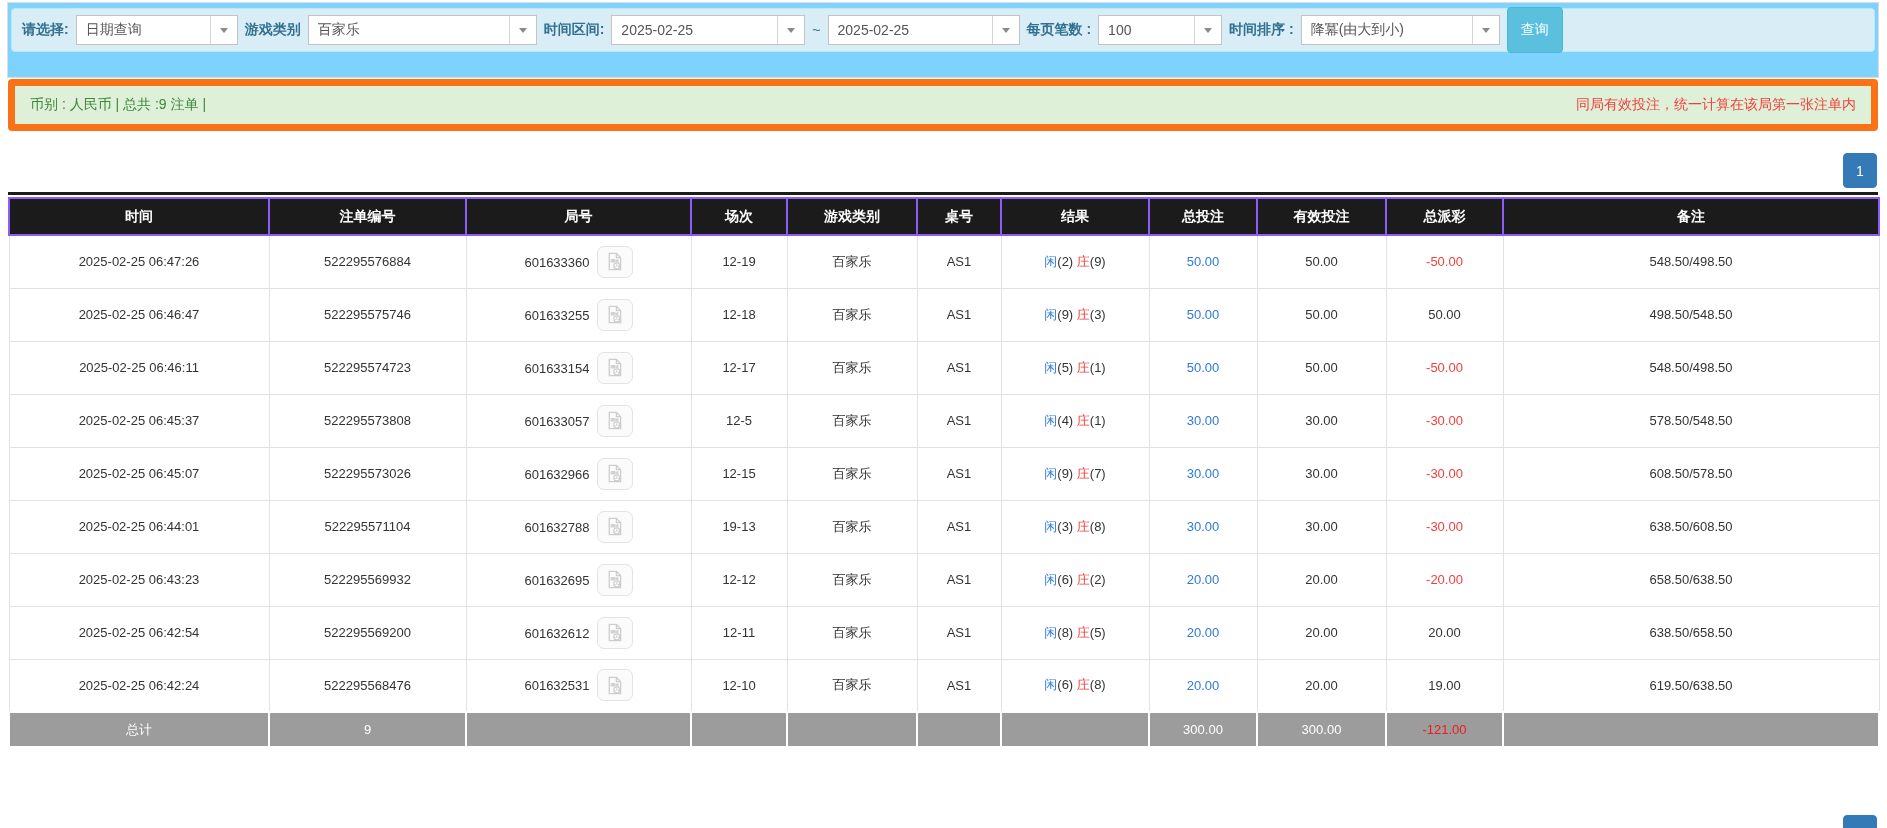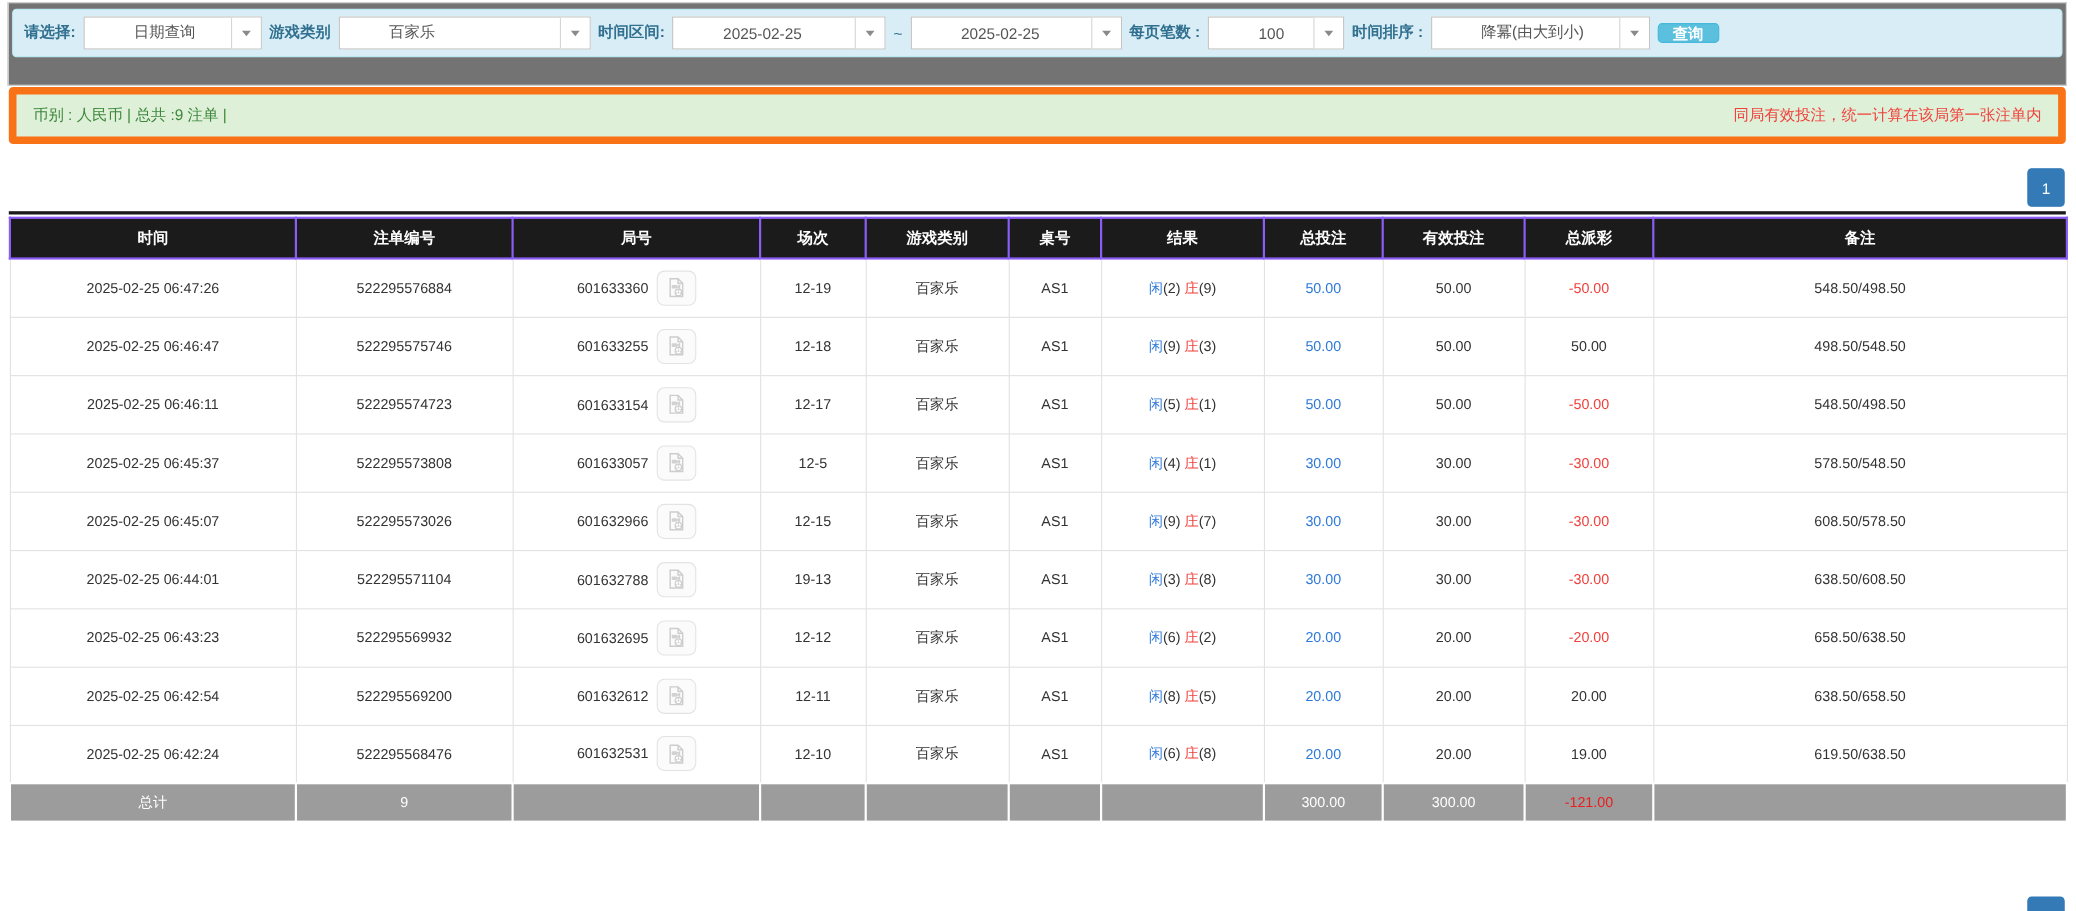--- a/index.html
+++ b/index.html
@@ -1,37 +1,37 @@
 <!DOCTYPE html>
 <html><head>
 <meta charset="utf-8">
 <style>
   * { box-sizing: border-box; margin: 0; padding: 0; }
   html,body { width:1887px; height:828px; overflow:hidden; background:#fff;
     font-family:"Liberation Sans","DejaVu Sans",sans-serif; }
 
   
   .form-panel { position:absolute; left:7px; top:2px; width:1872px; height:76px;
-    background:#737373; border:1px solid #ddd; }
+    background:#7dd3fc; border:1px solid #ddd; }
   .filter-bar { position:absolute; left:3px; top:5px; right:3px; height:44px;
     background:#d9edf7; border:1px solid #bce8f1; border-radius:4px;
     display:flex; align-items:center; gap:7px; padding:0 10px; }
   .flabel { color:#31708f; font-weight:bold; font-size:14px; white-space:nowrap; }
   .tilde { color:#31708f; font-size:14px; }
   .combo { display:flex; align-items:stretch; height:30px; background:#fff;
-    border:1px solid #c3c3c3; border-radius:0; overflow:hidden; cursor:pointer;padding-left:36px; }
+    border:1px solid #c3c3c3; border-radius:0; overflow:hidden; cursor:pointer; }
   .combo-text { flex:1; display:flex; align-items:center; padding:0 9px;
     font-size:14px; color:#555; white-space:nowrap; overflow:hidden; }
   .combo-arrow { width:27px; border-left:1px solid #d5d5d5; display:flex;
     align-items:center; justify-content:center; background:#fff; }
   .tri { width:0; height:0; border-left:4px solid transparent;
     border-right:4px solid transparent; border-top:5px solid #8a8a8a; }
   .w1{width:162px}.w2{width:229px}.w3{width:194px}.w4{width:192px}.w5{width:124px}.w6{width:199px}
-  .search-btn { height:18px; padding:0 13px; background:#5bc0de; border:1px solid #46b8da;
-    border-radius:4px; color:#fff; font-size:14px; cursor:pointer;font-weight:bold; }
+  .search-btn { height:46px; padding:0 13px; background:#5bc0de; border:1px solid #46b8da;
+    border-radius:4px; color:#fff; font-size:14px; cursor:pointer; }
 
   
   .summary-bar { position:absolute; left:8px; top:79px; width:1870px; height:52px;
     background:#dff0d8; border:7px solid #f97316; border-radius:4px;
     display:flex; align-items:center; justify-content:space-between; padding:0 15px; }
   .summary-left { color:#3c873c; font-size:14px; }
   .summary-right { color:#f0413c; font-size:14px; }
 
   
   .pagination-top { position:absolute; top:153px; right:10px; }

